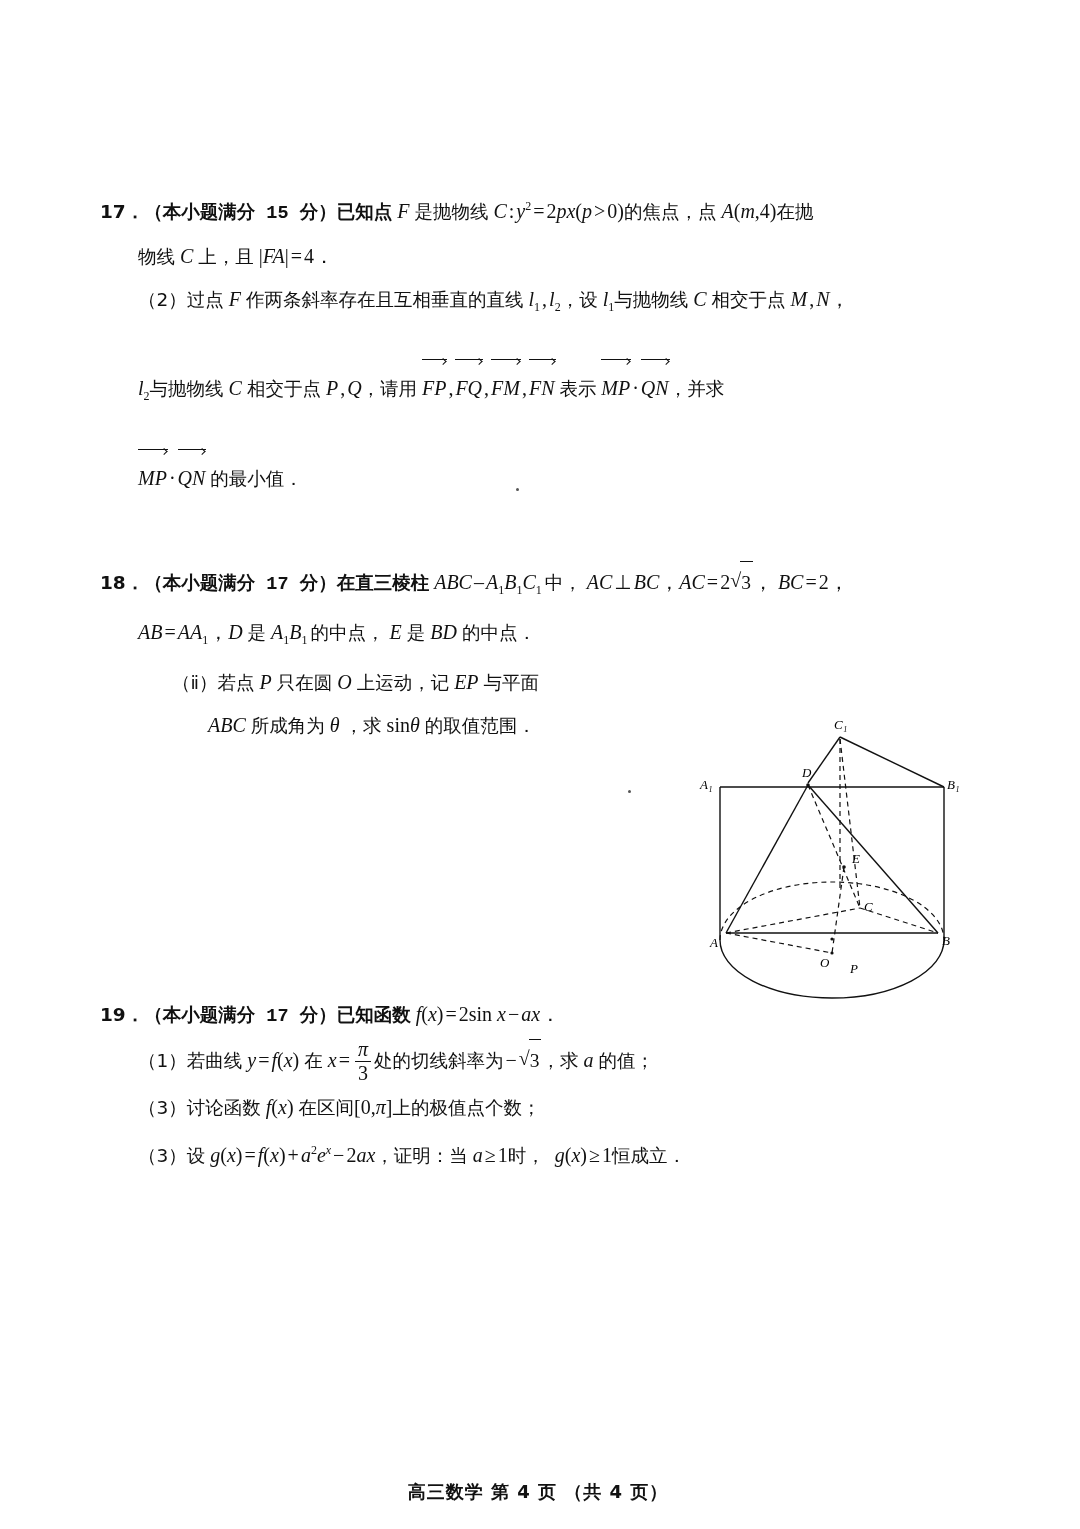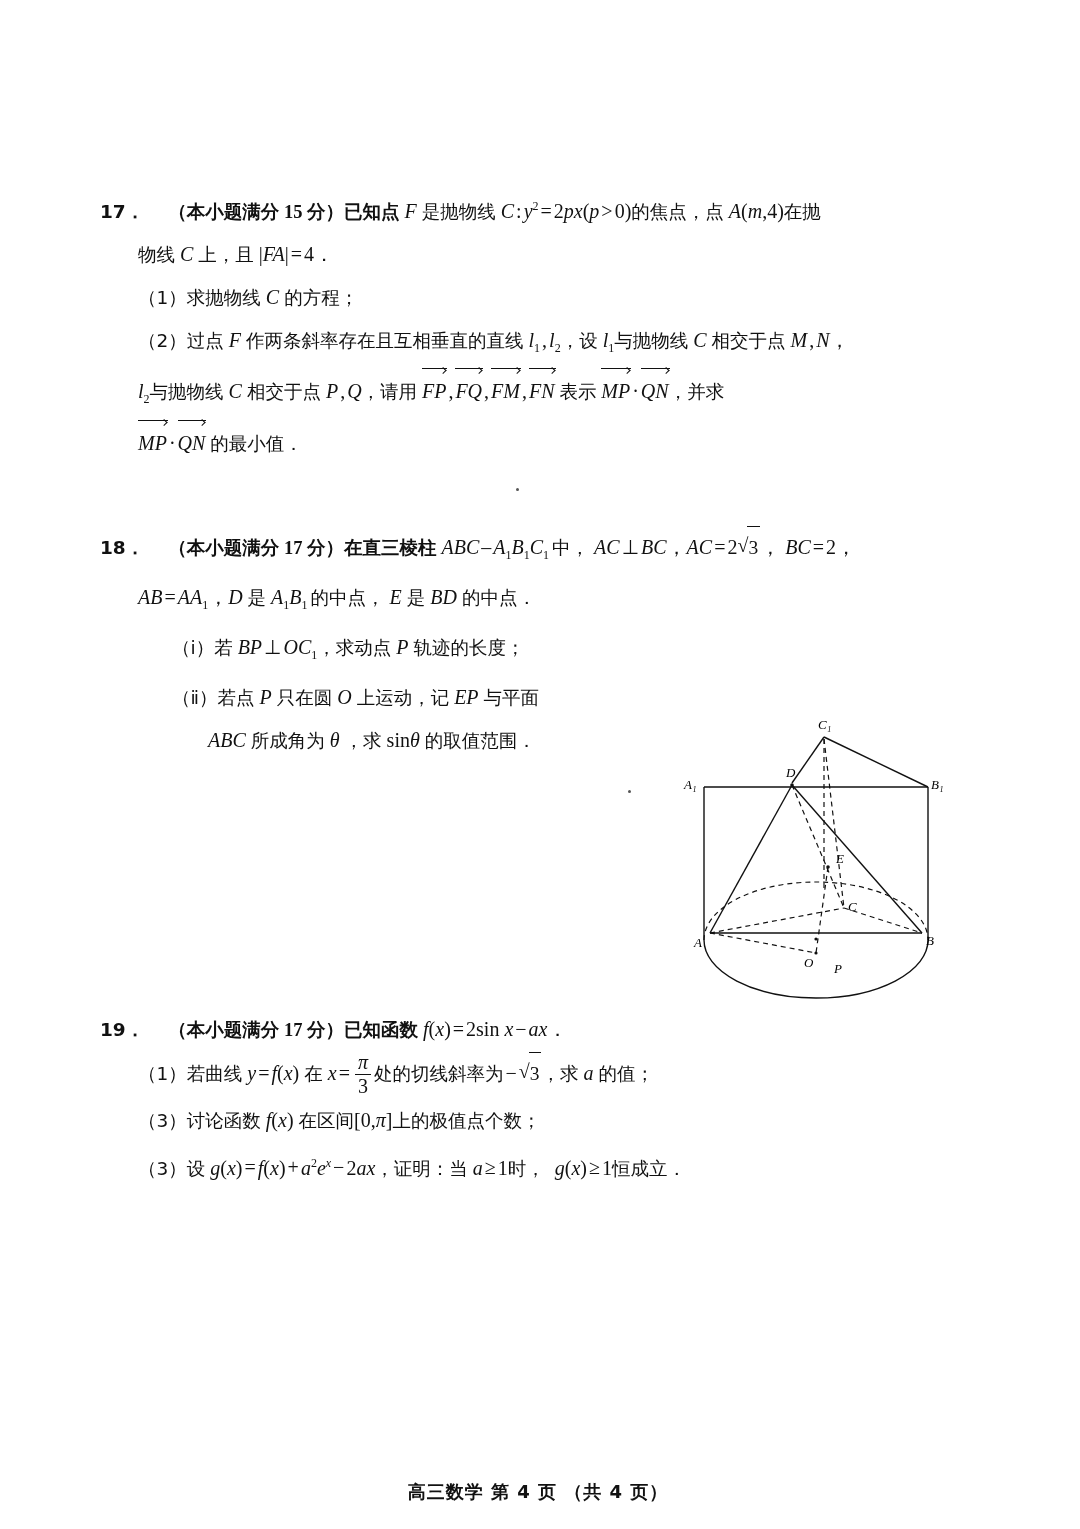--- a/index.html
+++ b/index.html
@@ -43,24 +43,23 @@
   .qnum {
     font-weight: bold;
     font-family: "Liberation Serif", serif;
     margin-top: 28px;
   }
   .cn {
     font-family: "DejaVu Sans", sans-serif;
     font-size: 18.5px;
   }
   .bold-cn {
-    font-family: Liberation Serif, serif;
+    font-family: Liberation Mono, monospace;
     font-weight: bold;
     font-size: 18.5px;
-    margin-left: 24px;
   }
   i.mi {
     font-family: "Liberation Serif", serif;
     font-style: italic;
     font-size: 20px;
   }
   .mn {
     font-family: "Liberation Serif", serif;
     font-size: 20px;
   }
@@ -73,21 +72,22 @@
     font-size: 12px;
     vertical-align: super;
   }
   sub.e {
     font-size: 12px;
     vertical-align: sub;
   }
   .vec {
     position: relative;
     display: inline-block;
-    padding-top: 2px;
+    padding-top: 8px;
+    margin-top: 32px;
   }
   .vec::after {
     content: "";
     position: absolute;
     left: 0; right: -1px;
     top: 0px;
     height: 1px;
     background: #111;
   }
   .vec::before {
@@ -127,21 +127,21 @@
     line-height: 1.15;
     margin: 0 3px;
     position: relative;
     top: -1px;
   }
   .frac .num { display: block; padding: 0 3px; }
   .frac .den { display: block; border-top: 1px solid #111; padding: 0 3px; }
 
   .figure {
     position: absolute;
-    left: 676px;
+    left: 692px;
     top: 715px;
     width: 280px;
     height: 290px;
   }
   .footer {
     position: absolute;
     left: 0;
     top: 1480px;
     width: 1076px;
     text-align: center;
@@ -179,23 +179,20 @@
     <div class="problem">
 
       <div class="line indent-0">
         <span class="qnum cn">17．</span><span class="bold-cn">（本小题满分 15 分）已知点</span><i class="mi">&nbsp;F&nbsp;</i><span class="cn">是抛物线</span><i class="mi">&nbsp;C</i><span class="op">:</span><i class="mi">y</i><sup class="e">2</sup><span class="op">=</span><span class="mn">2</span><i class="mi">px</i><span class="mn">(</span><i class="mi">p</i><span class="op">&gt;</span><span class="mn">0)</span><span class="cn">的焦点，</span><span class="cn">点</span><i class="mi">&nbsp;A</i><span class="mn">(</span><i class="mi">m</i><span class="mn">,4)</span><span class="cn">在抛</span>
       </div>
 
       <div class="line indent-1">
         <span class="cn">物线</span><i class="mi">&nbsp;C&nbsp;</i><span class="cn">上，且</span><span class="mn">&nbsp;|</span><i class="mi">FA</i><span class="mn">|</span><span class="op">=</span><span class="mn">4</span><span class="mn">．</span>
       </div>
 
-      <div class="line indent-1">
-        <span class="cn">（1）求抛物线</span><i class="mi">&nbsp;C&nbsp;</i><span class="cn">的方程；</span>
-      </div>
 
       <div class="line indent-1">
         <span class="cn">（2）过点</span><i class="mi">&nbsp;F&nbsp;</i><span class="cn">作两条斜率存在且互相垂直的直线</span><i class="mi">&nbsp;l</i><sub class="e">1</sub><span class="op">,</span><i class="mi">l</i><sub class="e">2</sub><span class="cn">，设</span><i class="mi">&nbsp;l</i><sub class="e">1</sub><span class="cn">与抛物线</span><i class="mi">&nbsp;C&nbsp;</i><span class="cn">相交于点</span><i class="mi">&nbsp;M</i><span class="op">,</span><i class="mi">N</i><span class="mn">，</span>
       </div>
 
       <div class="line indent-1">
         <i class="mi">l</i><sub class="e">2</sub><span class="cn">与抛物线</span><i class="mi">&nbsp;C&nbsp;</i><span class="cn">相交于点</span><i class="mi">&nbsp;P</i><span class="op">,</span><i class="mi">Q</i><span class="cn">，请用</span>&nbsp;<span class="vec"><i class="mi">FP</i></span><span class="op">,</span><span class="vec"><i class="mi">FQ</i></span><span class="op">,</span><span class="vec"><i class="mi">FM</i></span><span class="op">,</span><span class="vec"><i class="mi">FN</i></span>&nbsp;<span class="cn">表示</span>&nbsp;<span class="vec"><i class="mi">MP</i></span><span class="op">·</span><span class="vec"><i class="mi">QN</i></span><span class="cn">，并求</span>
       </div>
 
       <div class="line indent-1">
@@ -210,23 +207,20 @@
       <div class="line indent-0">
         <span class="qnum cn">18．</span><span class="bold-cn">（本小题满分 17 分）在直三棱柱</span><i class="mi">&nbsp;ABC</i><span class="op">–</span><i class="mi">A</i><sub class="e">1</sub><i class="mi">B</i><sub class="e">1</sub><i class="mi">C</i><sub class="e">1&nbsp;</sub><span class="cn">中，</span><i class="mi">&nbsp;AC</i><span class="op">⊥</span><i class="mi">BC</i><span class="mn">，</span><i class="mi">AC</i><span class="op">=</span><span class="mn">2</span><span class="sqrt"><span>3</span></span><span class="mn">，</span><i class="mi">&nbsp;BC</i><span class="op">=</span><span class="mn">2</span><span class="mn">，</span>
       </div>
 
       <div class="line indent-1">
         <i class="mi">AB</i><span class="op">=</span><i class="mi">AA</i><sub class="e">1</sub><span class="mn">，</span><i class="mi">D&nbsp;</i><span class="cn">是</span><i class="mi">&nbsp;A</i><sub class="e">1</sub><i class="mi">B</i><sub class="e">1&nbsp;</sub><span class="cn">的中点，</span><i class="mi">&nbsp;E&nbsp;</i><span class="cn">是</span><i class="mi">&nbsp;BD&nbsp;</i><span class="cn">的中点．</span>
       </div>
 
 
 
-      <div class="line indent-2">
-        <span class="cn">（ⅰ）若</span><i class="mi">&nbsp;BP</i><span class="op">⊥</span><i class="mi">OC</i><sub class="e">1</sub><span class="cn">，求动点</span><i class="mi">&nbsp;P&nbsp;</i><span class="cn">轨迹的长度；</span>
-      </div>
 
       <div class="line indent-2">
         <span class="cn">（ⅱ）若点</span><i class="mi">&nbsp;P&nbsp;</i><span class="cn">只在圆</span><i class="mi">&nbsp;O&nbsp;</i><span class="cn">上运动，记</span><i class="mi">&nbsp;EP&nbsp;</i><span class="cn">与平面</span>
       </div>
 
       <div class="line indent-3">
         <i class="mi">ABC&nbsp;</i><span class="cn">所成角为</span><i class="mi">&nbsp;θ&nbsp;</i><span class="cn">，求</span><span class="mn">&nbsp;sin</span><i class="mi">θ&nbsp;</i><span class="cn">的取值范围．</span>
       </div>
     </div>
 

